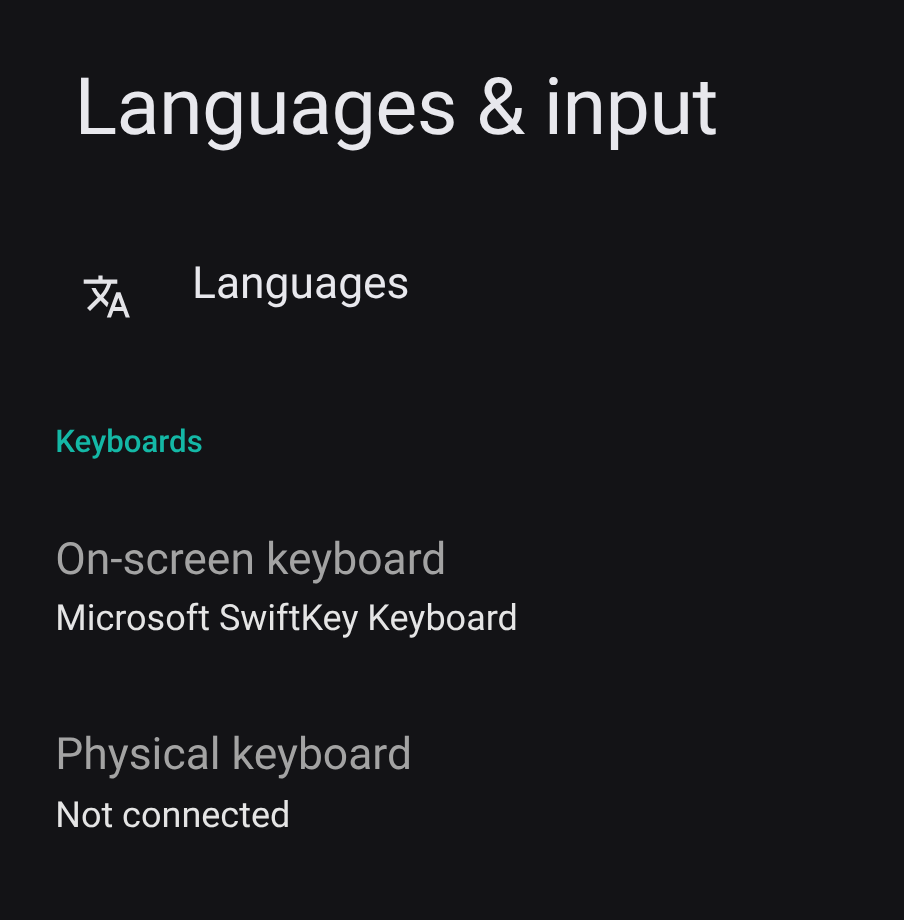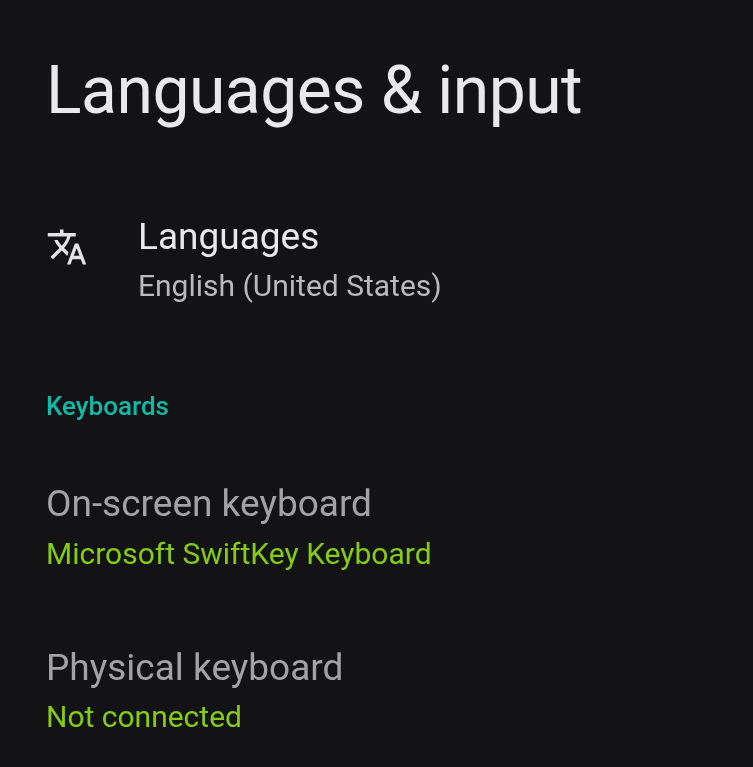--- a/index.html
+++ b/index.html
@@ -14,25 +14,26 @@
       font-family: -apple-system, BlinkMacSystemFont, 'Segoe UI', Roboto, sans-serif;
       color: #e3e3e7;
       overflow: hidden;
     }
     .page-title {
       font-size: 66px;
       font-weight: 400;
       padding: 52px 0 0 46px;
       letter-spacing: -0.5px;
       color: #e8e8ed;
+      margin-left: 16px;
     }
     .languages-item {
       display: flex;
       align-items: flex-start;
-      padding: 85px 0 0 46px;
+      padding: 85px 0 0 68px;
     }
     .icon-holder {
       width: 42px;
       height: 42px;
       margin-top: 12px;
       margin-right: 50px;
       flex-shrink: 0;
     }
     .icon-holder svg {
       width: 42px;
@@ -69,39 +70,38 @@
     }
     .kb-title {
       font-size: 37px;
       font-weight: 400;
       color: #a3a3a3;
       line-height: 1.25;
     }
     .kb-subtitle {
       font-size: 30px;
       font-weight: 400;
-      color: #84cc16;
+      color: #e5e5e5;
       margin-top: 6px;
       line-height: 1.3;
     }
   </style>
 </head>
 <body>
 
 <h1 class="page-title">Languages &amp; input</h1>
 
 <div class="languages-item">
   <div class="icon-holder">
     <svg viewBox="0 0 24 24" fill="#e3e3e7">
       <path d="M12.87 15.07l-2.54-2.51.03-.03c1.74-1.94 2.98-4.17 3.71-6.53H17V4h-7V2H8v2H1v1.99h11.17C11.5 7.92 10.44 9.75 9 11.35 8.07 10.32 7.3 9.19 6.69 8h-2c.73 1.63 1.73 3.17 2.98 4.56l-5.09 5.02L4 19l5-5 3.11 3.11.76-2.04zM18.5 10h-2L12 22h2l1.12-3h4.75L21 22h2l-4.5-12zm-2.62 7l1.62-4.33L19.12 17h-3.24z"></path>
     </svg>
   </div>
   <div class="item-text">
     <div class="item-title">Languages</div>
-    <div class="item-subtitle">English (United States)</div>
   </div>
 </div>
 
 <div class="section-header">Keyboards</div>
 
 <div class="keyboard-item">
   <div class="kb-title">On-screen keyboard</div>
   <div class="kb-subtitle">Microsoft SwiftKey Keyboard</div>
 </div>
 

